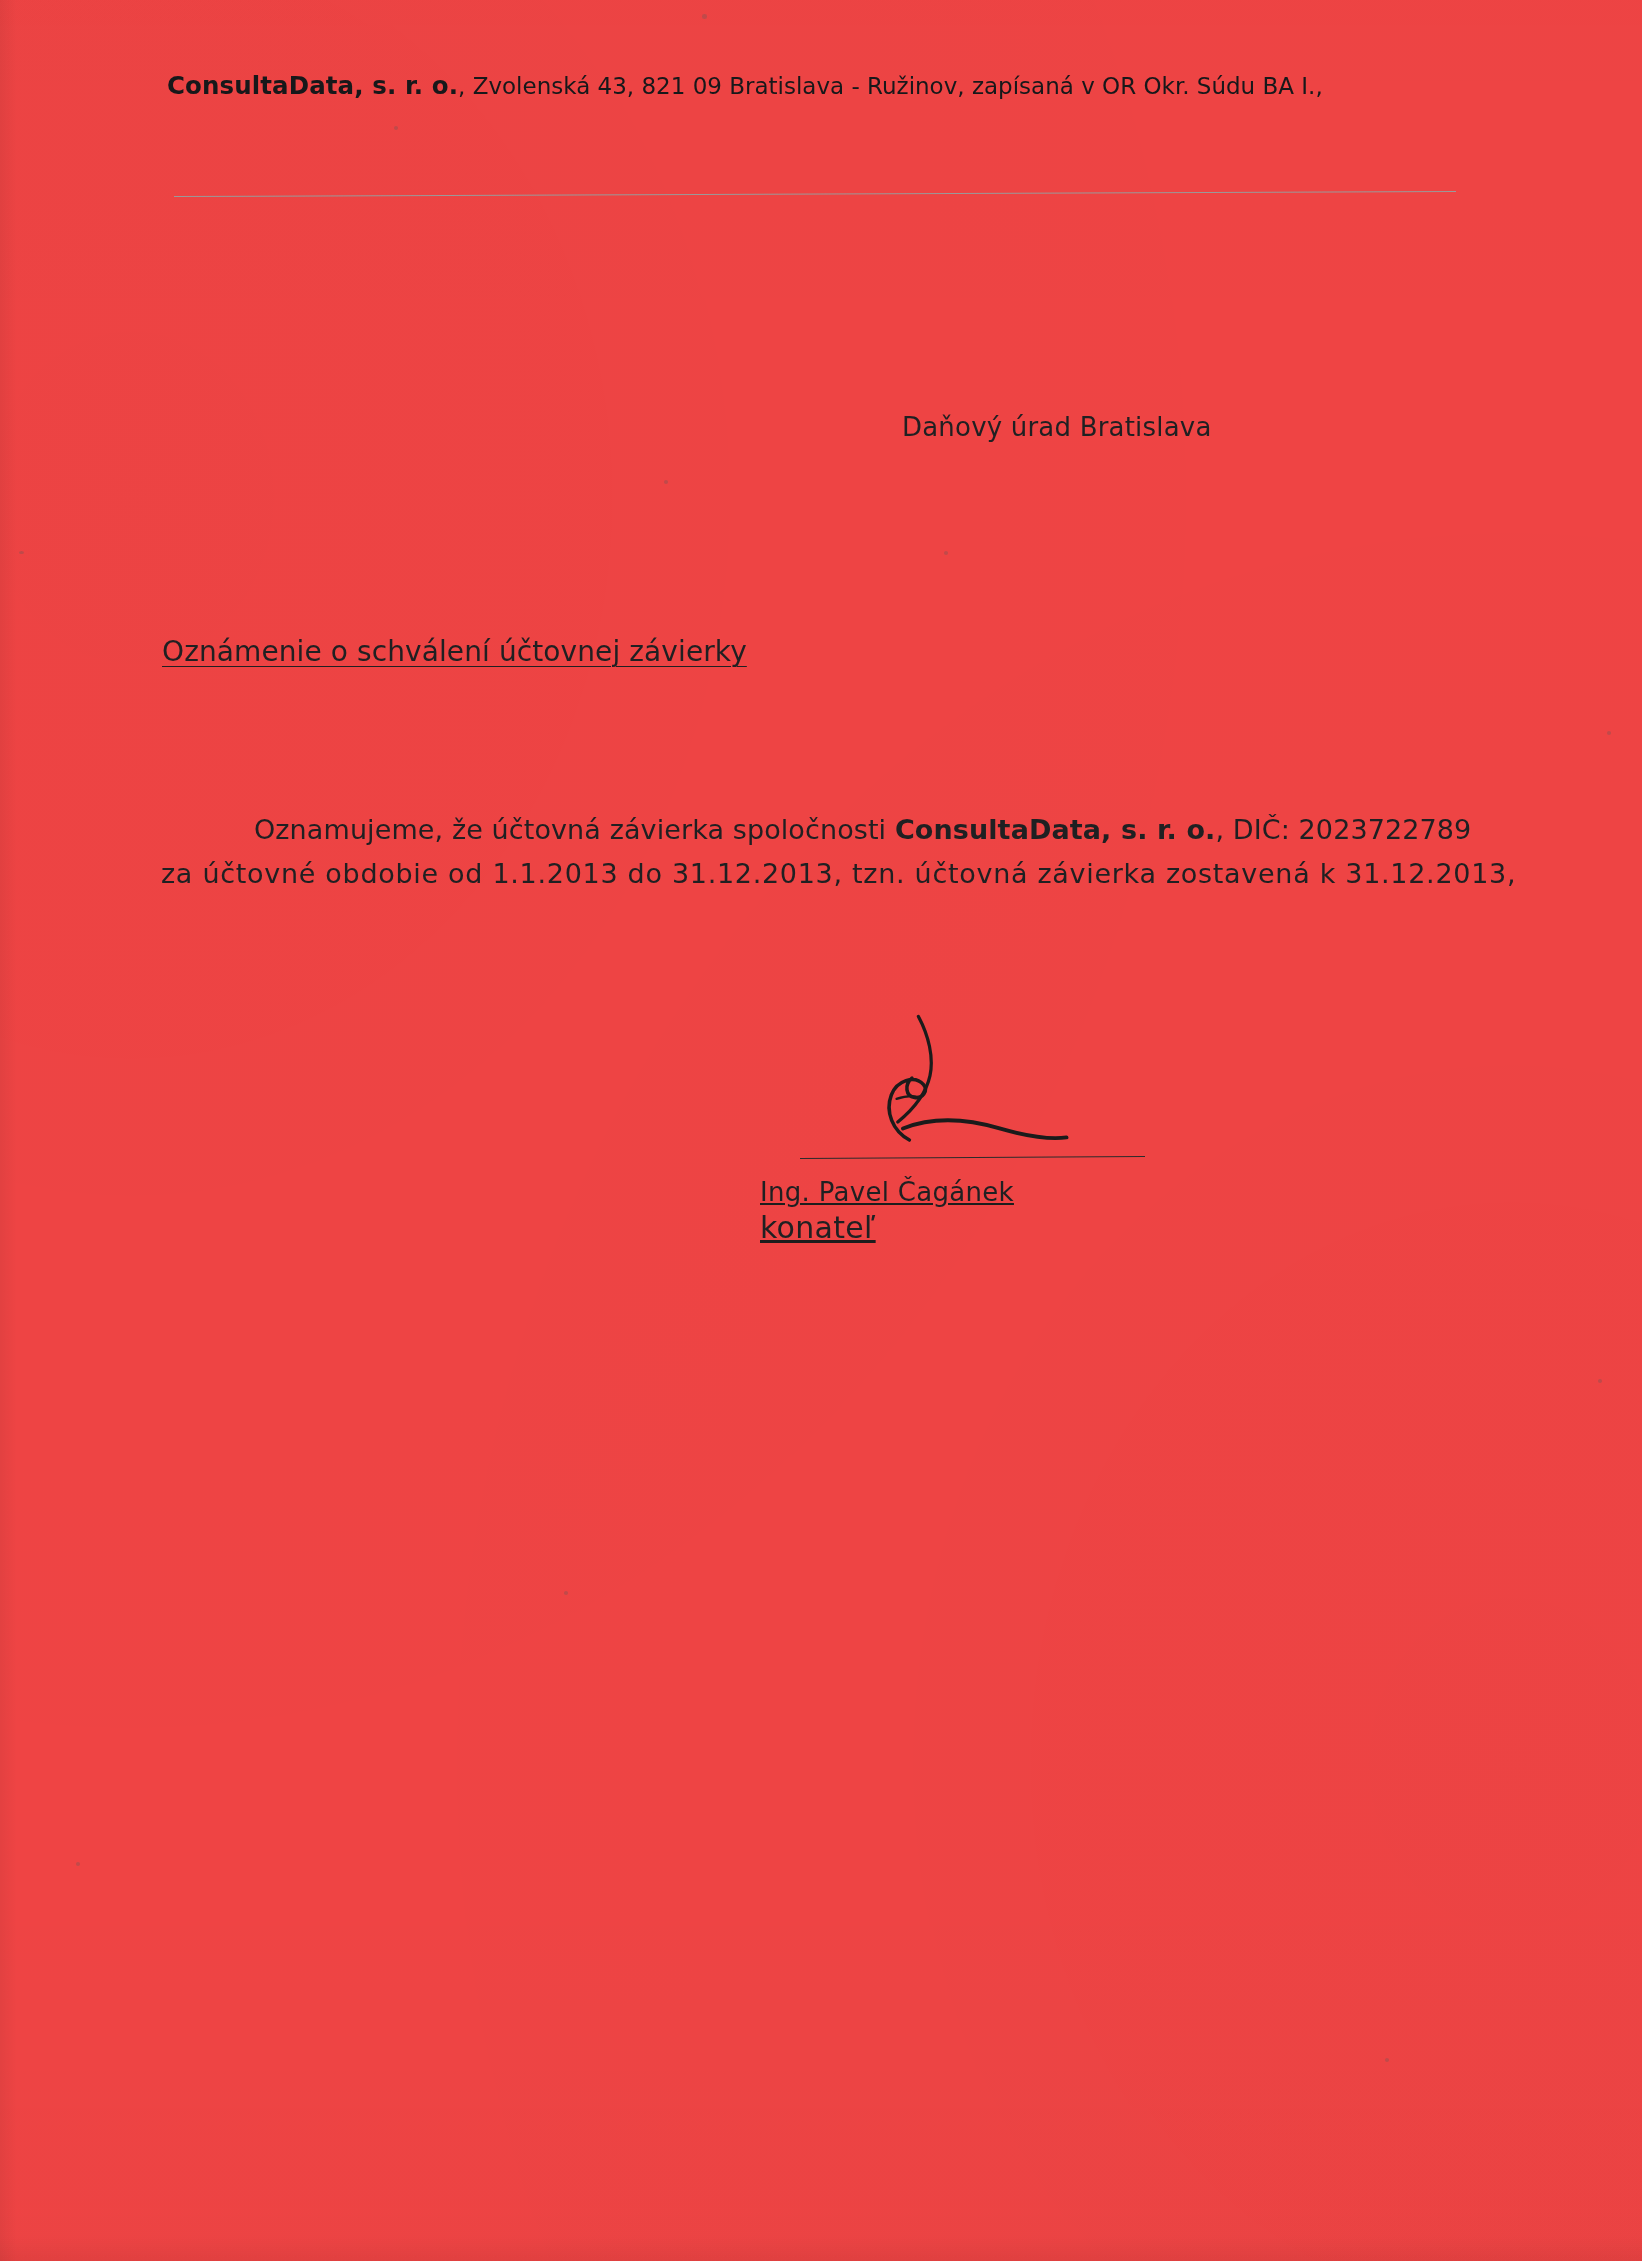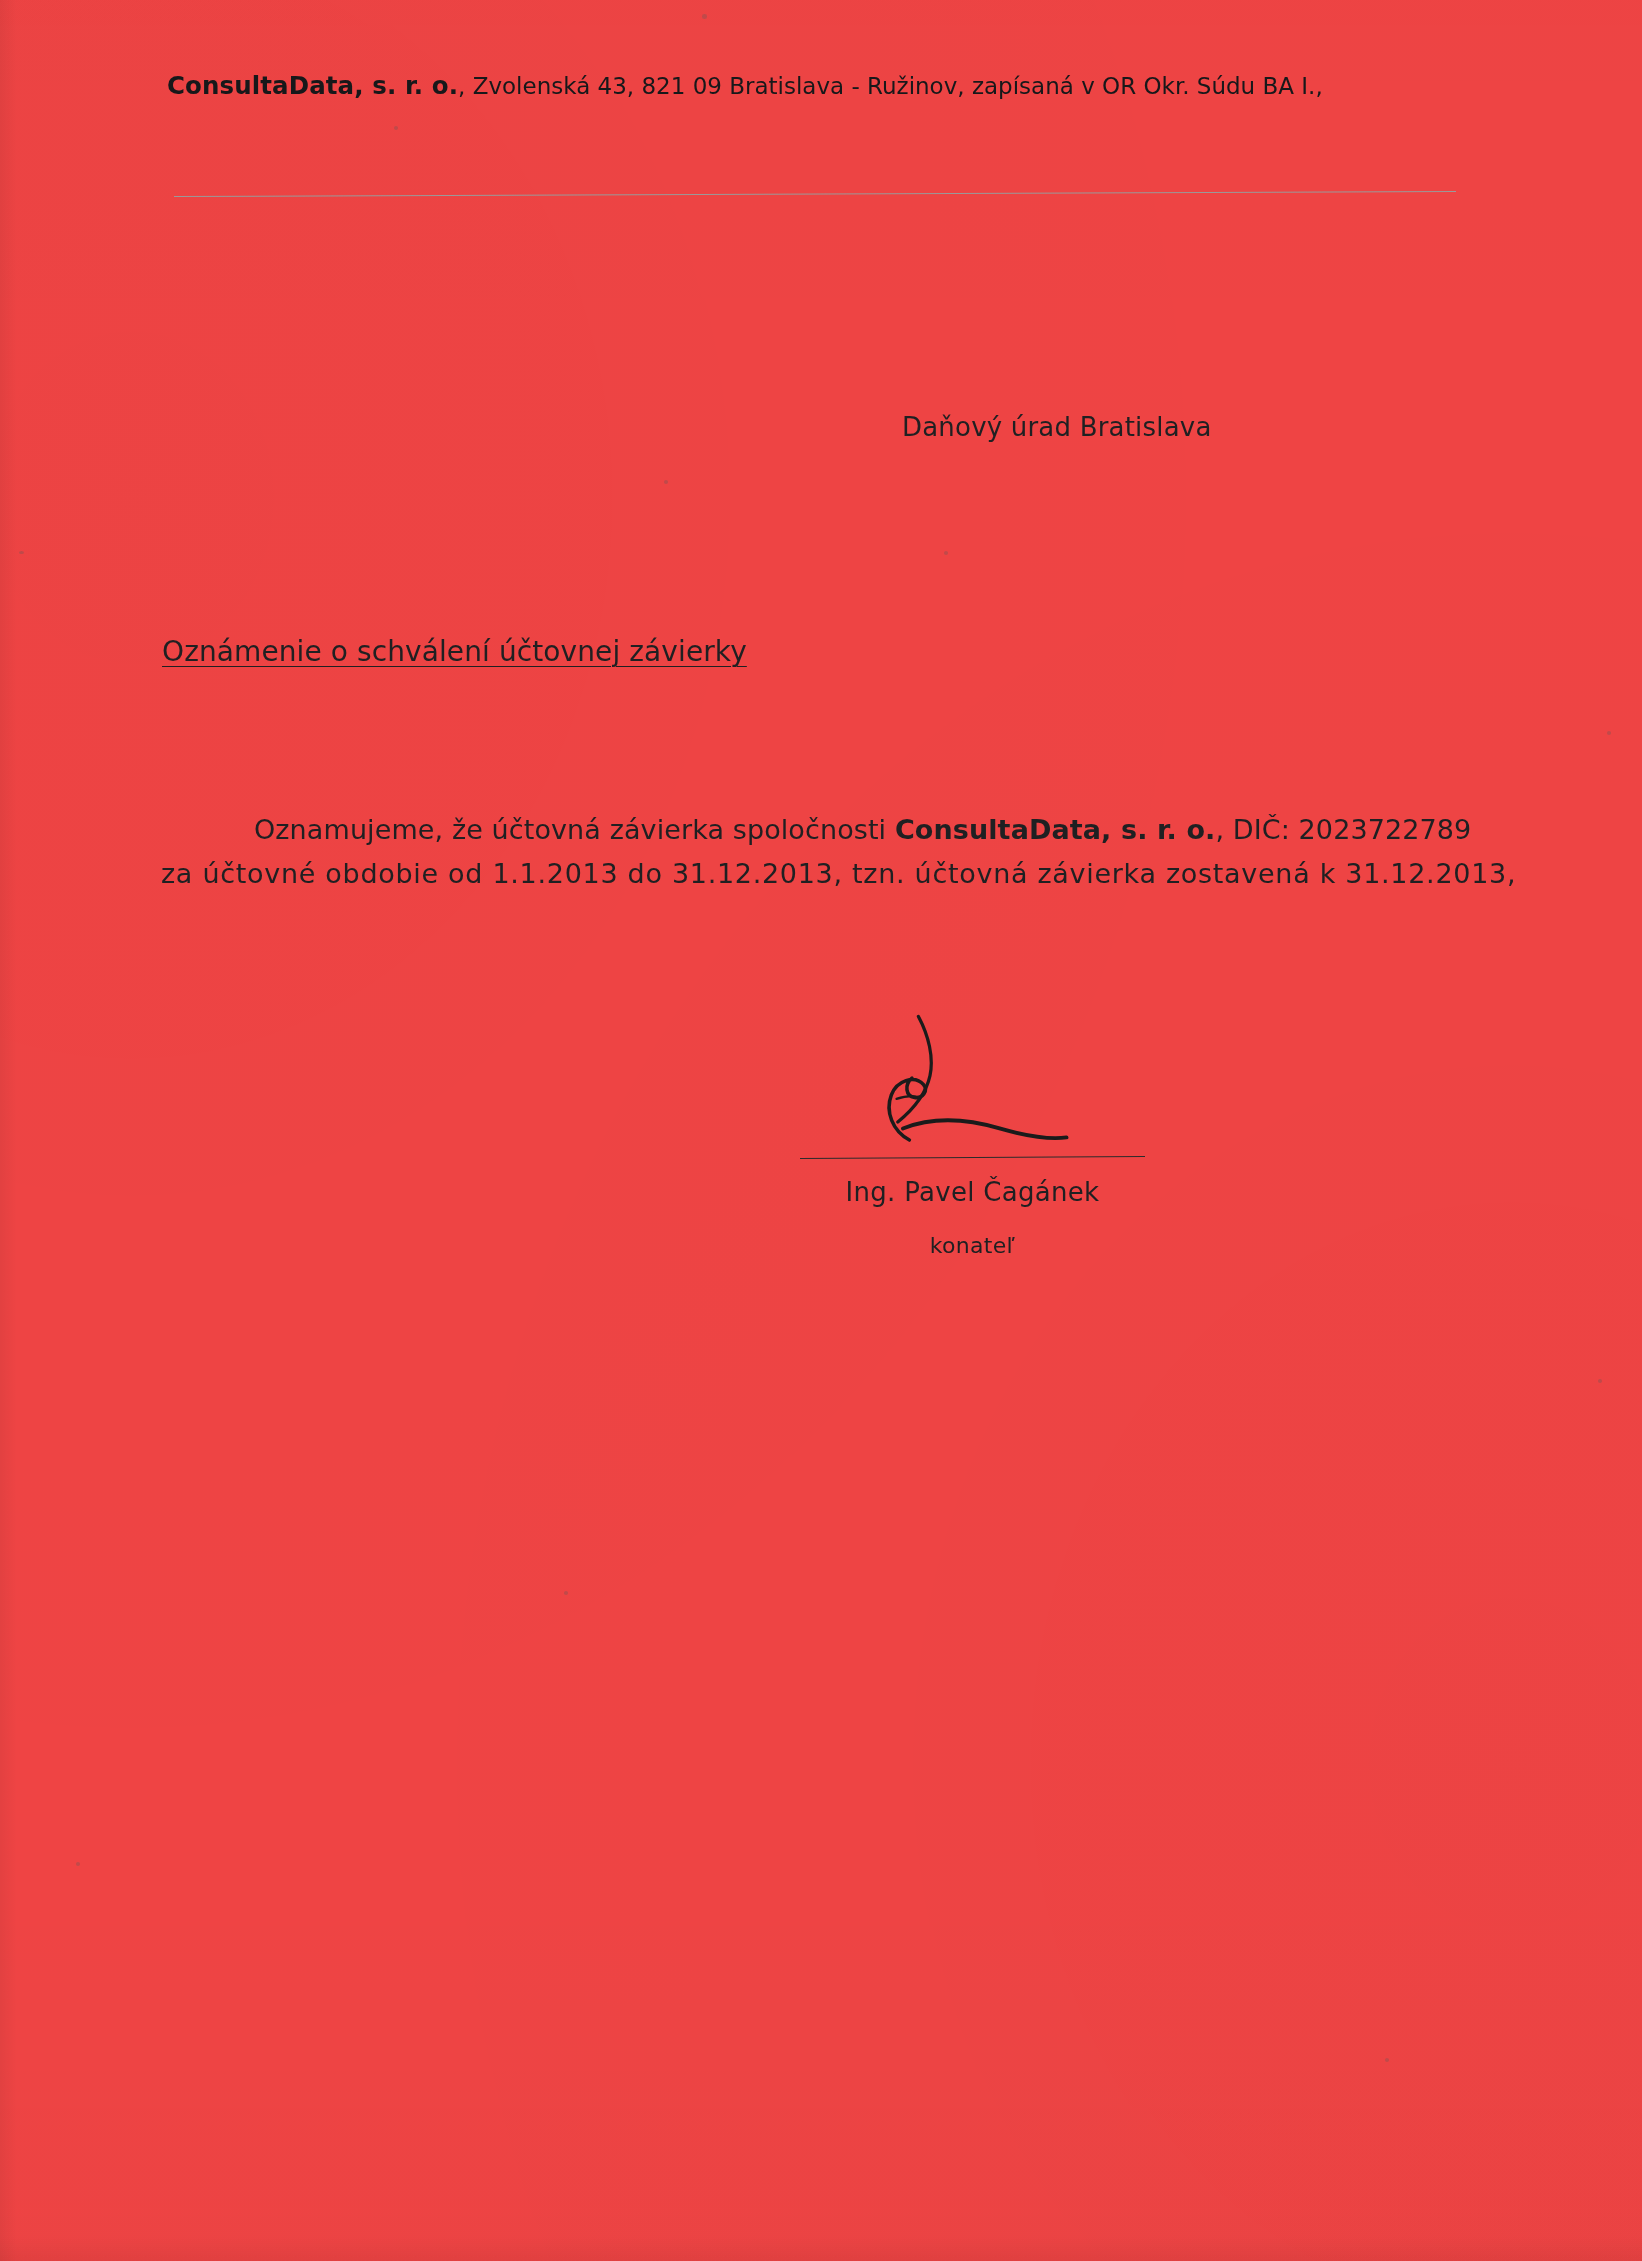--- a/index.html
+++ b/index.html
@@ -134,21 +134,22 @@
   .p-line.l1 { letter-spacing: 0.1px; }
   .p-line.l2 { letter-spacing: 0.7px; }
   .p-line.l3 { letter-spacing: 0.3px; }
 
   
   .signature-block {
     position: absolute;
     left: 760px;
     top: 1002px;
     width: 425px;
-    text-align: center;
+    text-align: left;
+    text-decoration: underline;
   }
   .signature-mark {
     position: relative;
     height: 155px;
     width: 100%;
   }
   .signature-mark svg {
     position: absolute;
     left: 0;
     top: 0;
@@ -159,22 +160,22 @@
     border-top: 1.3px solid #2b2b2b;
     transform: rotate(-0.35deg);
   }
   .sig-name {
     margin-top: 19.3px;
     font-size: 26px;
     color: #1f2022;
     letter-spacing: 0.3px;
   }
   .sig-role {
-    margin-top: 26px;
-    font-size: 22px;
+    margin-top: 3px;
+    font-size: 30px;
     color: #1f2022;
     letter-spacing: 0.3px;
   }
 
   
   .speck {
     position: absolute;
     background: rgba(90, 90, 90, 0.30);
     border-radius: 50%;
   }

